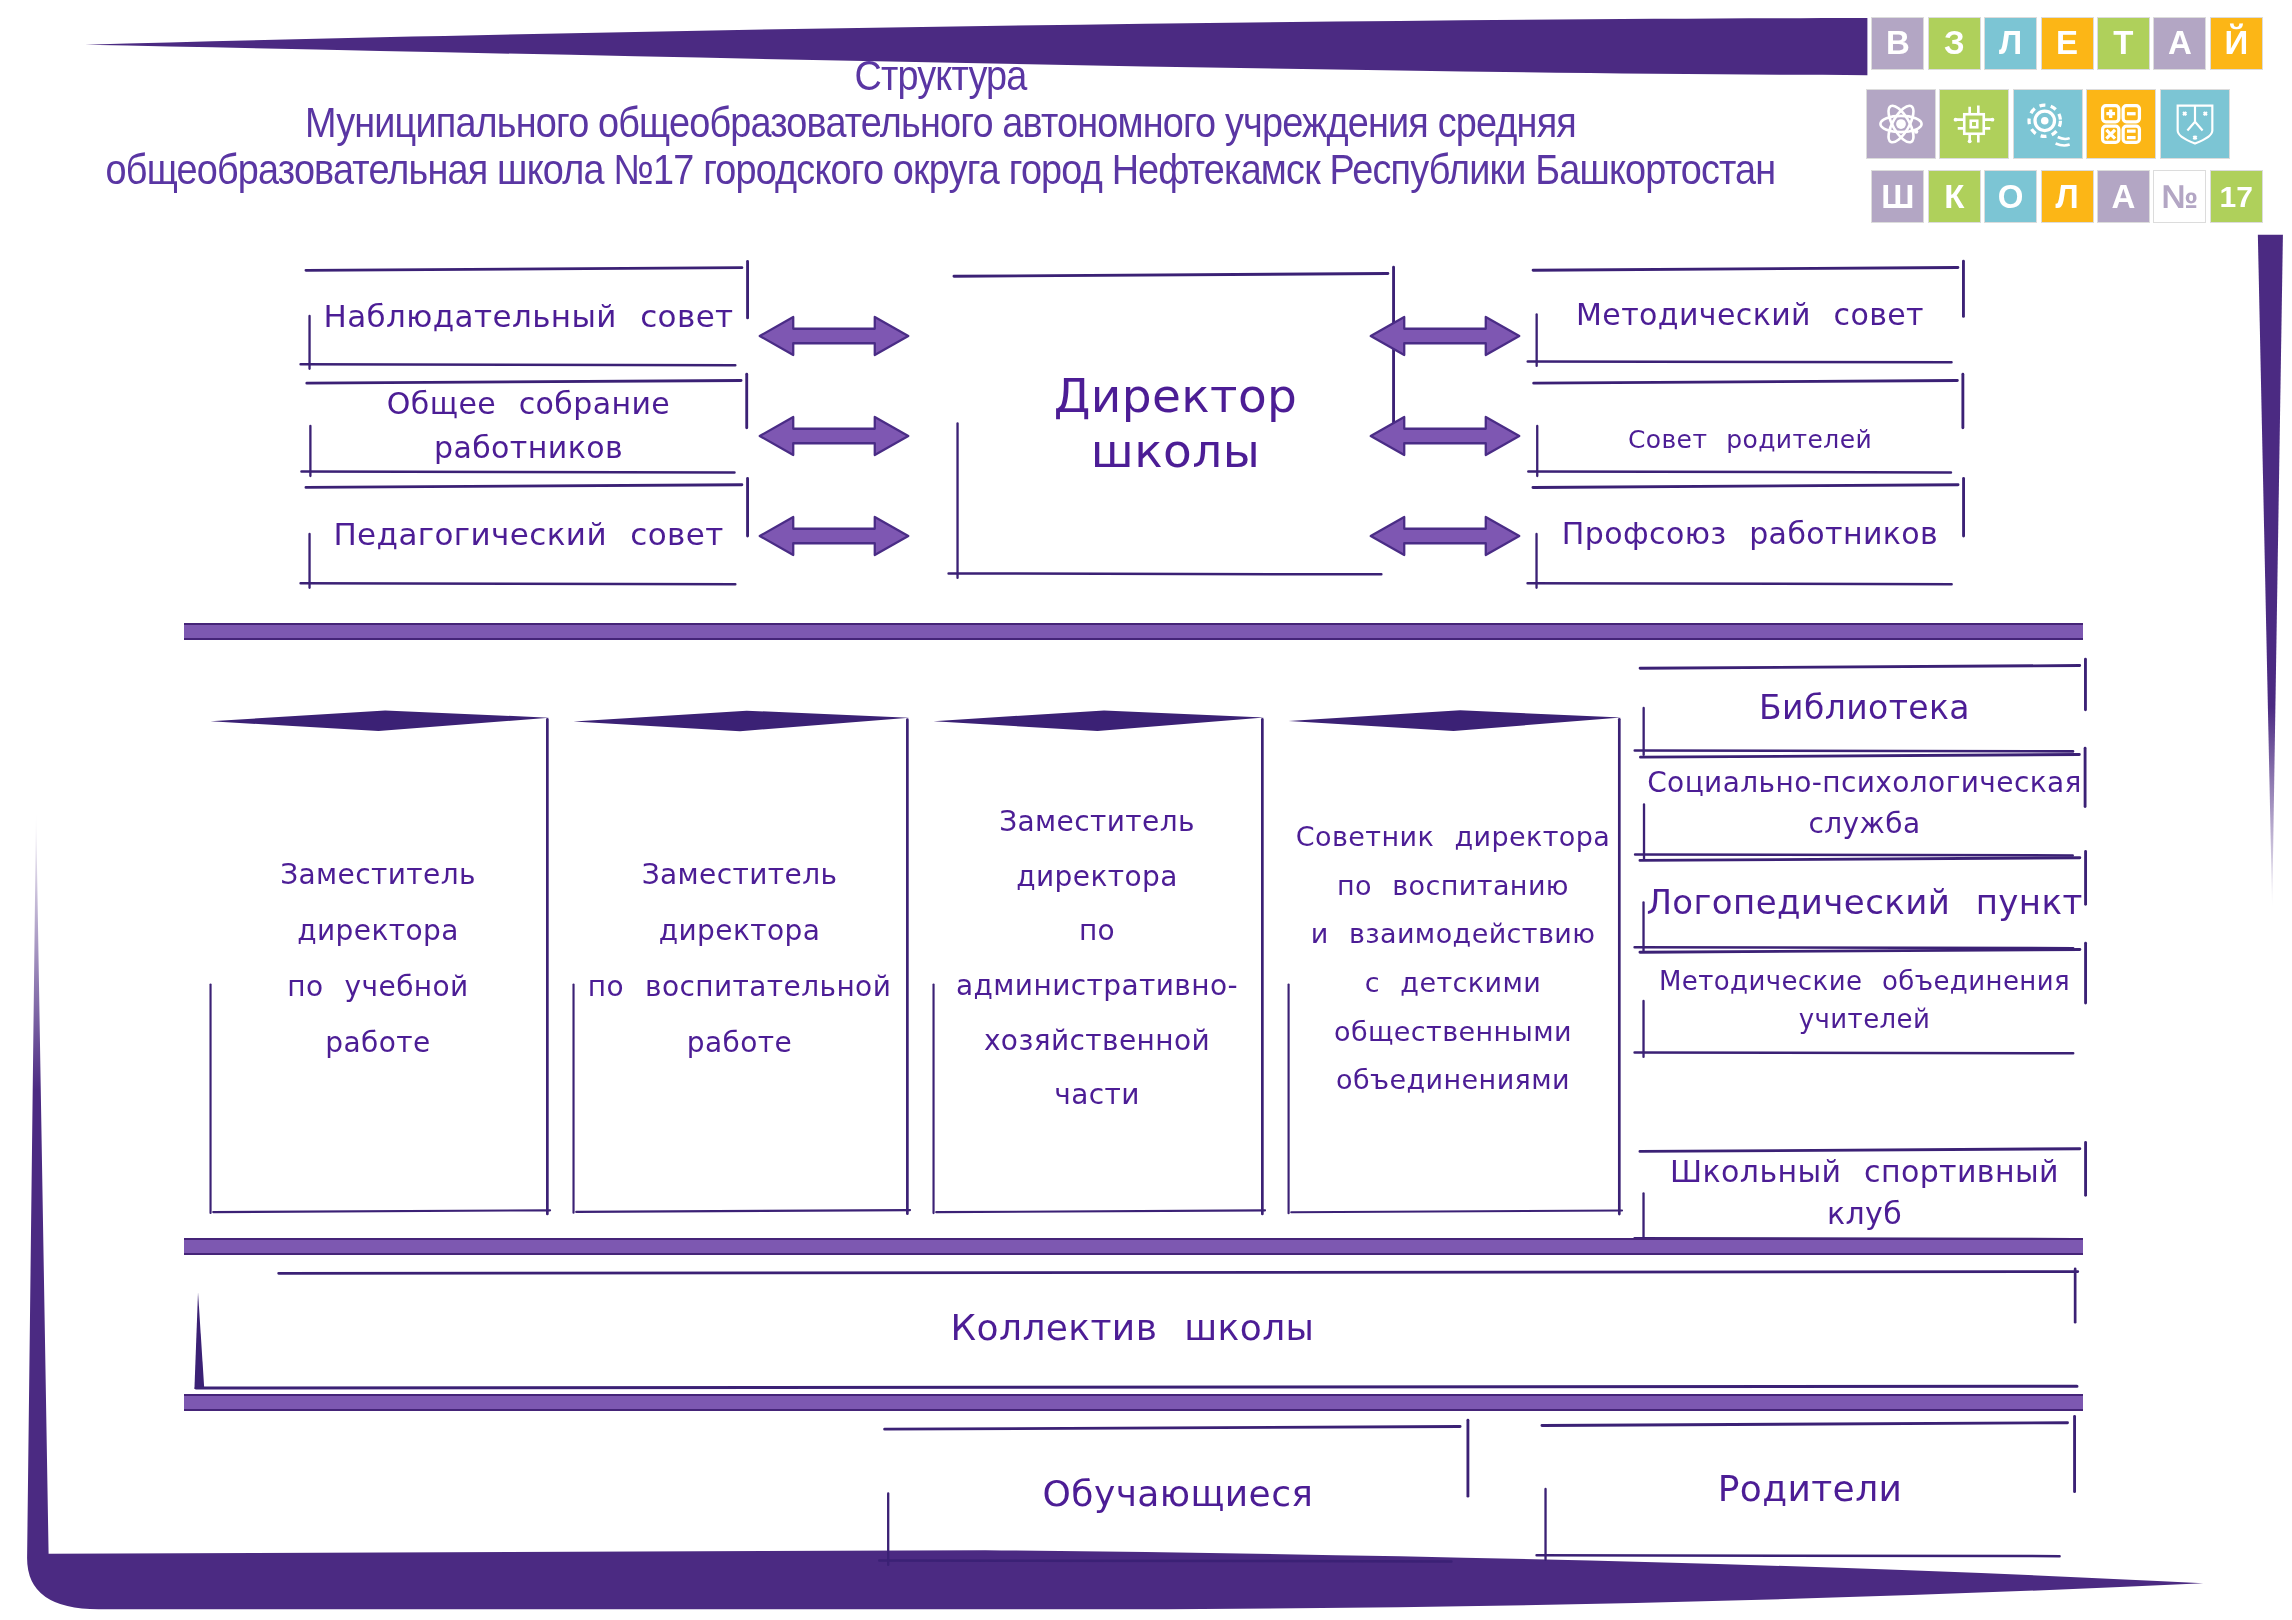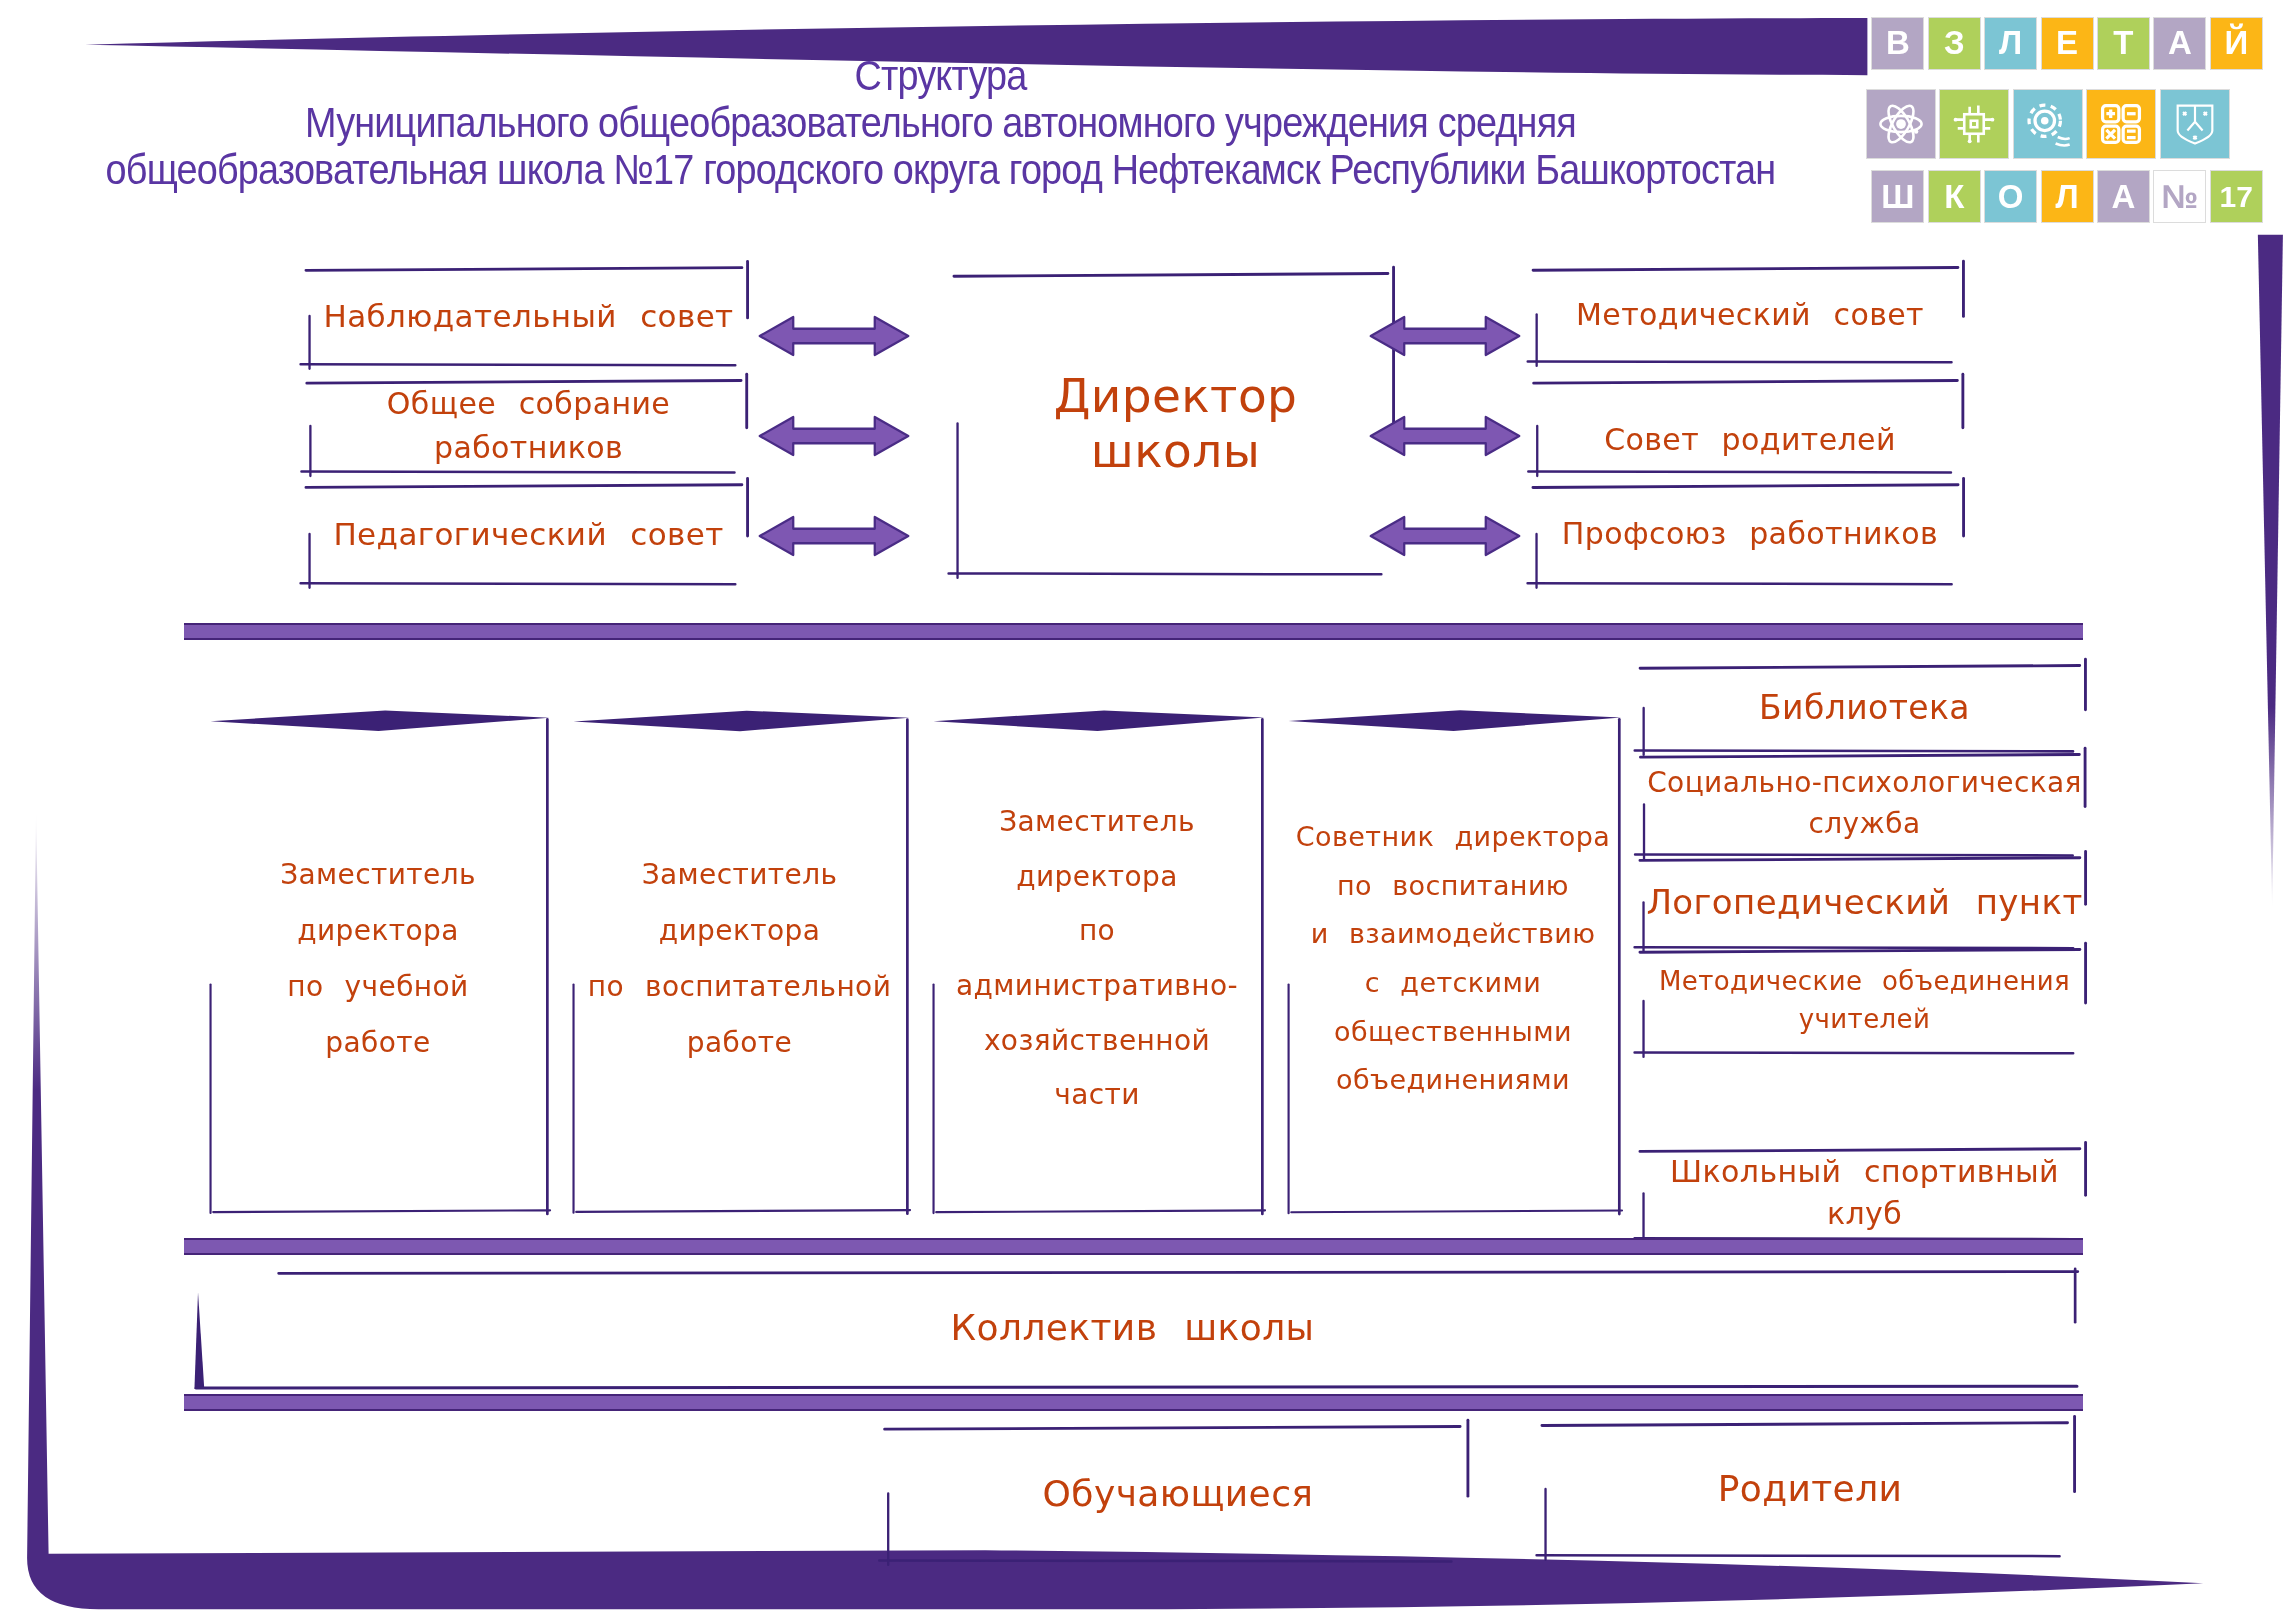--- a/index.html
+++ b/index.html
@@ -5,29 +5,29 @@
   html,body{margin:0;padding:0;background:#fff;}
   #canvas{position:relative;width:2293px;height:1620px;background:#ffffff;overflow:hidden;
           font-family:"DejaVu Sans",sans-serif;}
   #decor{position:absolute;left:0;top:0;z-index:0;}
   
   #title{position:absolute;left:0;top:52px;width:1881px;text-align:center;z-index:2;
          color:#5a36a3;font-family:"Liberation Sans",sans-serif;font-size:42px;line-height:47px;
          letter-spacing:-0.9px;transform:scaleX(0.9);transform-origin:50% 0;}
   
   .box{position:absolute;display:flex;align-items:center;justify-content:center;text-align:center;
-       color:#c2410c;white-space:pre-line;z-index:2;word-spacing:0.42em;letter-spacing:0.4px;}
+       color:#4c1d95;white-space:pre-line;z-index:2;word-spacing:0.42em;letter-spacing:0.4px;}
   .fr{position:absolute;pointer-events:none;overflow:visible;}
   
   #L1{left:309px;top:267px;width:439px;height:97px;font-size:31px;}
   #L2{left:309px;top:380px;width:439px;height:91px;font-size:30px;line-height:1.45;}
   #L3{left:309px;top:484px;width:439px;height:99px;font-size:31px;}
   #director{left:957px;top:273px;width:437px;height:300px;font-size:47px;word-spacing:0.55em;}
   #R1{left:1536px;top:267px;width:428px;height:94px;font-size:30px;}
-  #R2{left:1536px;top:380px;width:428px;height:118px;font-size:30px;}
+  #R2{left:1536px;top:380px;width:428px;height:118px;font-size:25px;}
   #R3{left:1536px;top:484px;width:428px;height:99px;font-size:30px;}
   .arrow{position:absolute;width:154px;height:52px;z-index:2;}
   #a1{left:757px;top:310px;} #a2{left:757px;top:410px;} #a3{left:757px;top:510px;}
   #a4{left:1368px;top:310px;}#a5{left:1368px;top:410px;}#a6{left:1368px;top:510px;}
   
   .bar{position:absolute;left:184px;width:1899px;height:12.5px;background:#7d58b1;
        border-top:2.7px solid #452478;border-bottom:2.7px solid #452478;z-index:2;}
   #bar1{top:623px;} #bar2{top:1238px;} #bar3{top:1394px;}
   
   .tallbox{top:708px;height:502px;font-size:28px;line-height:2.0;}

